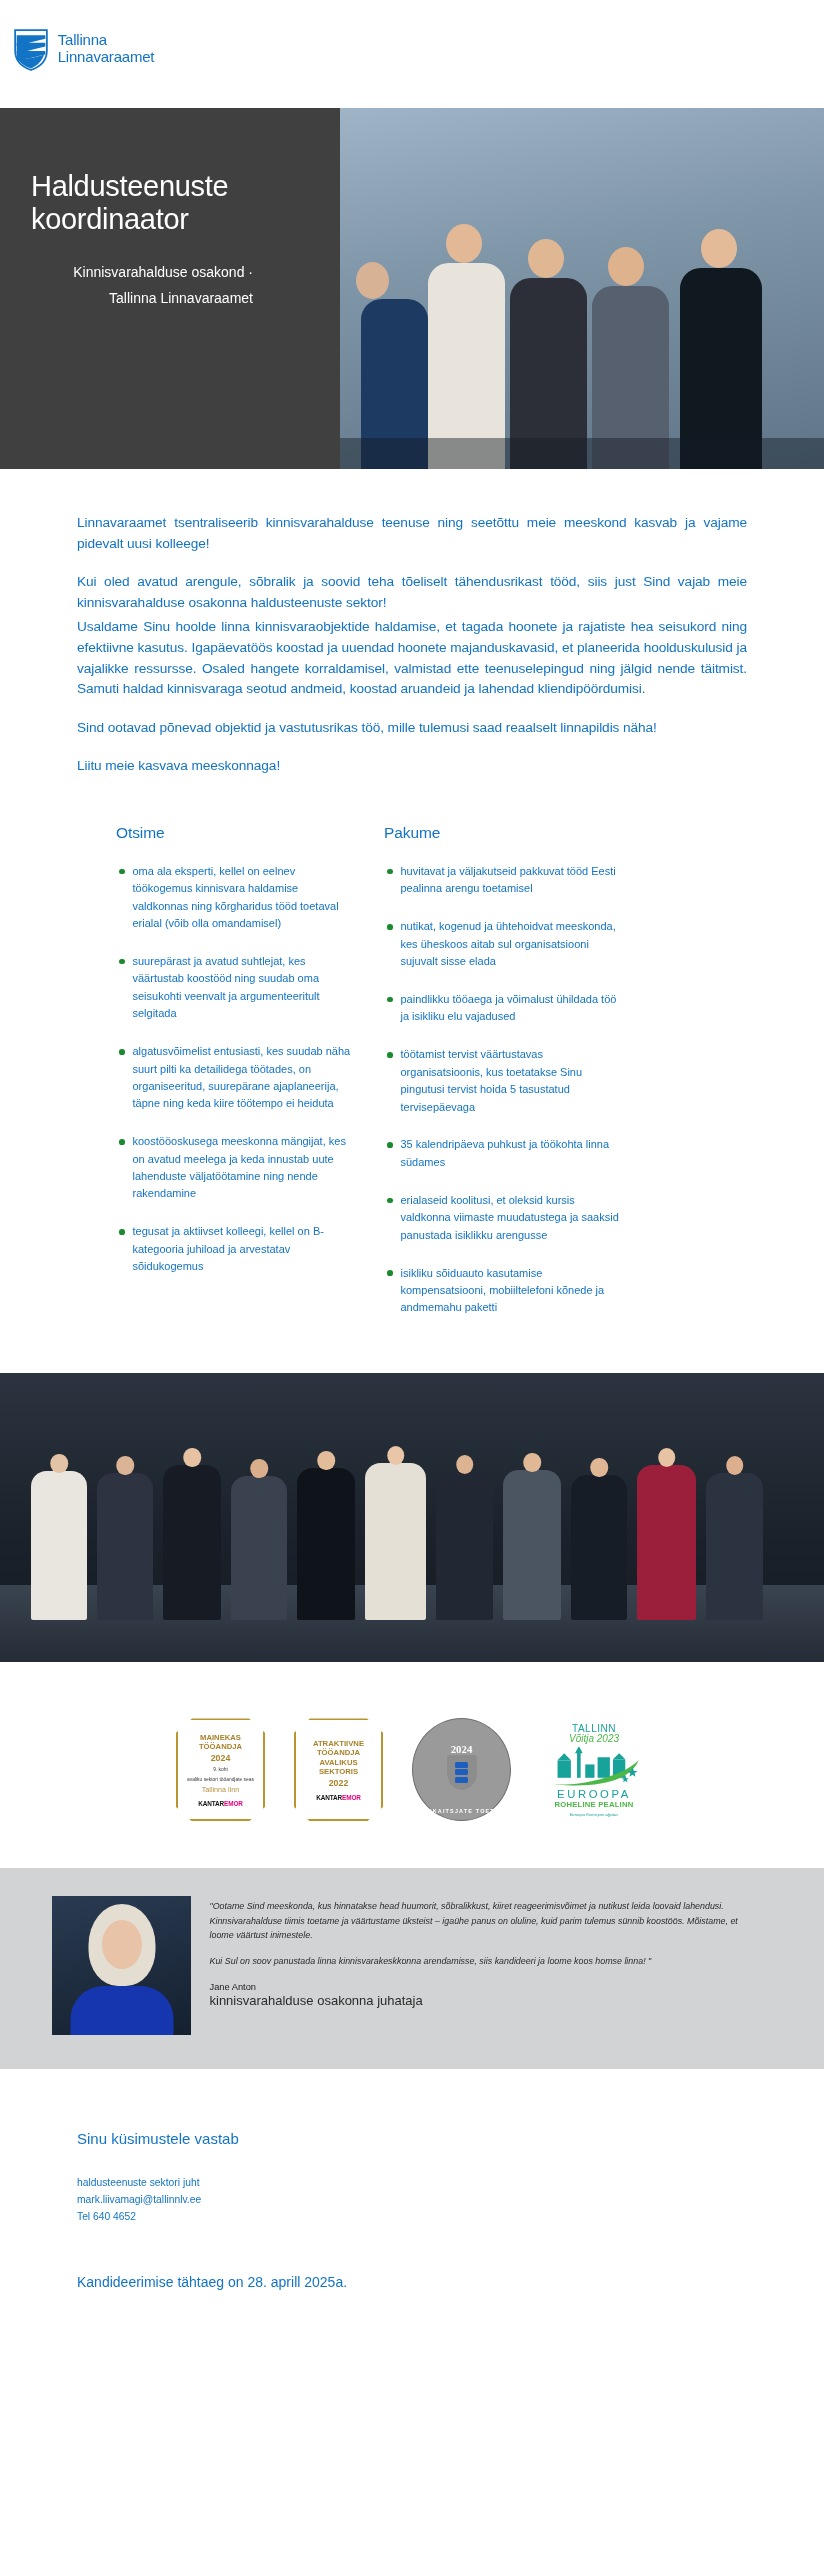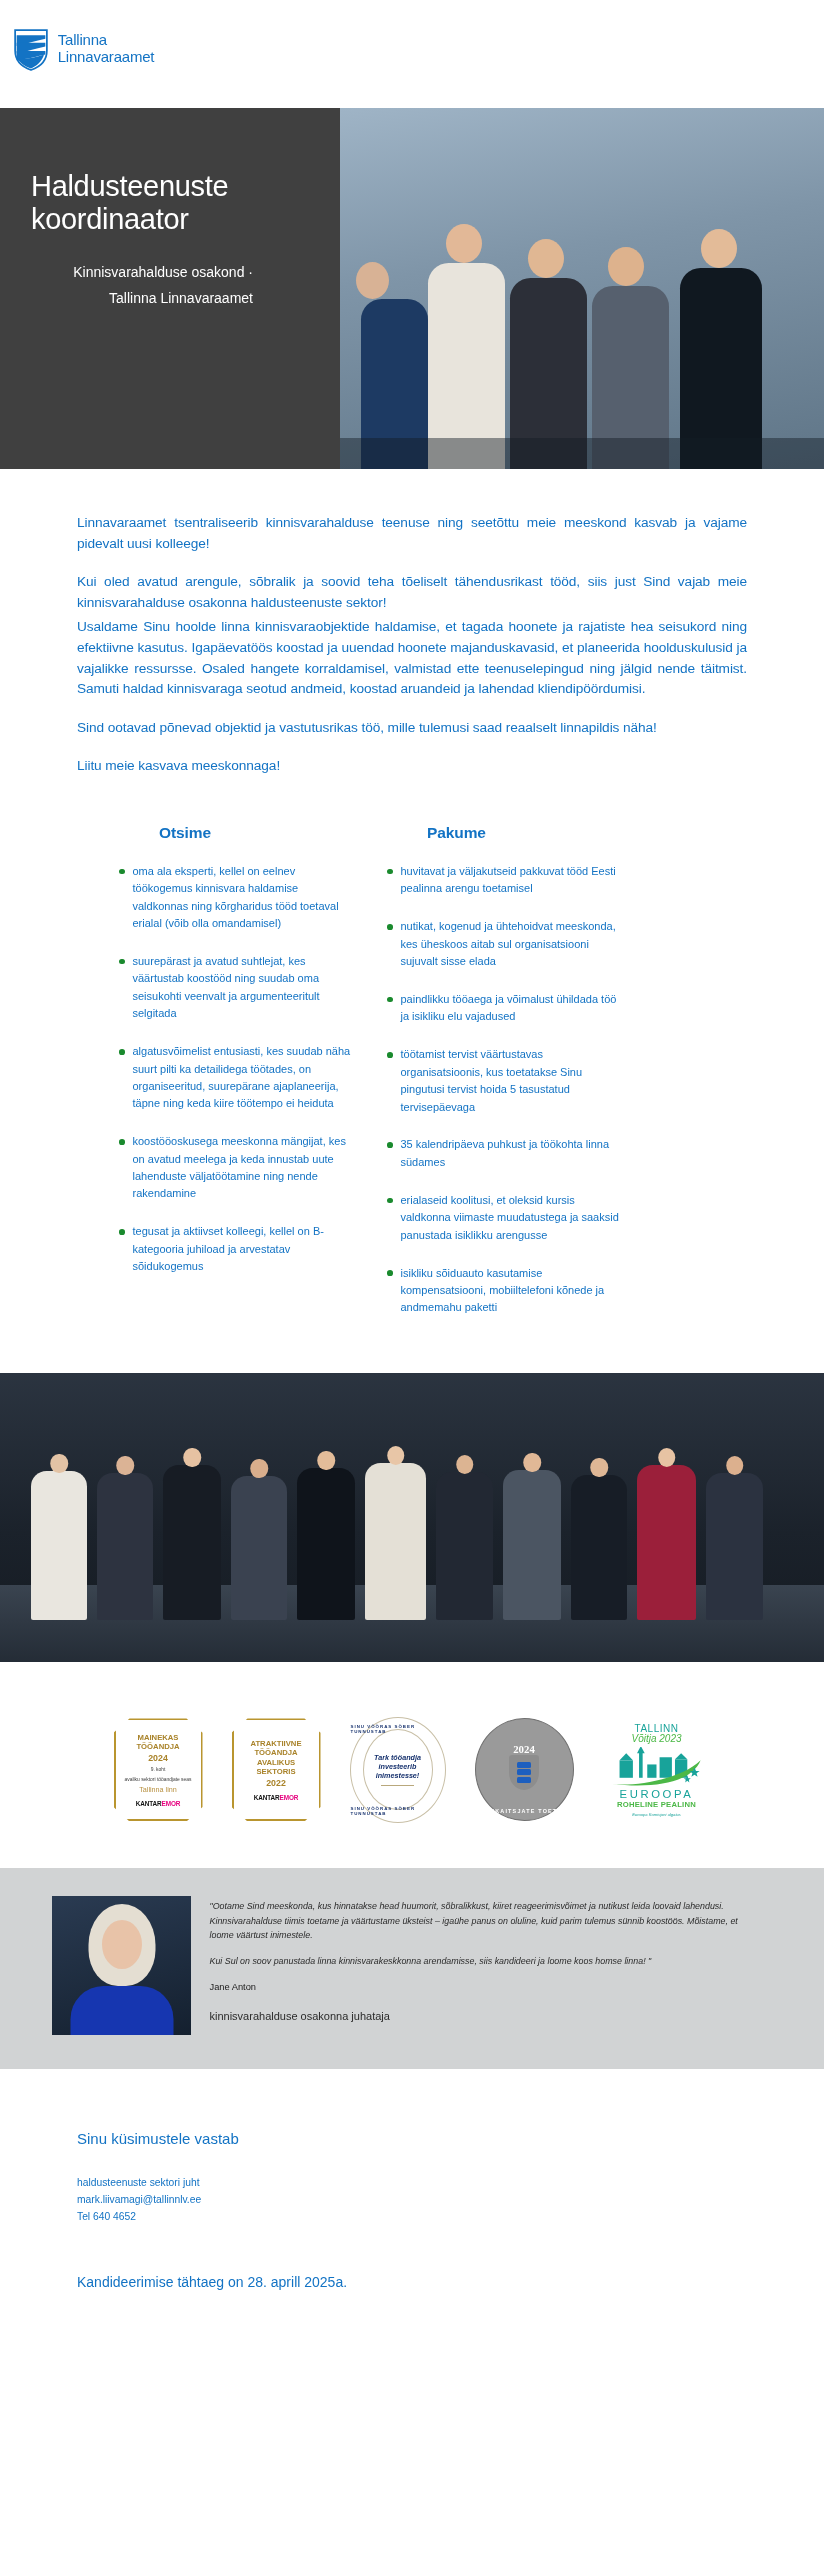--- a/index.html
+++ b/index.html
@@ -92,24 +92,23 @@
   
   .columns {
     display: flex;
     gap: 31px;
     padding: 30px 98px 0 116px;
   }
   .col { width: 237px; }
   .col-head {
     color: #1373c4;
     font-size: 15.5px;
-    font-weight: 700;
+    font-weight: 400;
     margin-bottom: 20.6px;
     letter-spacing: -0.1px;
-    margin-left: 43px;
   }
   ul.bullets { list-style: none; }
   ul.bullets li {
     position: relative;
     color: #1373c4;
     font-size: 11px;
     line-height: 1.58;
     margin-bottom: 20.6px;
     padding-left: 16.5px;
   }
@@ -236,21 +235,21 @@
   .q-text { padding: 3.1px 0 0 18.5px; flex:1; }
   .q-p {
     color: #2b2b2b;
     font-style: italic;
     font-size: 8.9px;
     line-height: 1.62;
     margin-bottom: 11.3px;
     max-width: 536px;
   }
   .q-name { color:#1b1b1b; font-size:9.3px; margin-top:13.4px; }
-  .q-role { color:#2b2b2b; font-size:11px; margin-top:18px; }
+  .q-role { color:#2b2b2b; font-size:13px; margin-top:1px; }
 
   
   .contact { padding: 61px 77px 0 77px; }
   .c-head { color:#1373c4; font-size:15px; font-weight:400; margin-bottom: 28px;}
   .c-line { color:#1373c4; font-size:10.3px; line-height:1.62; }
   .c-line.bold { font-weight:700; }
   .deadline { color:#1373c4; font-size:14px; margin-top: 49px; }
 </style>
 </head>
 <body>
@@ -378,30 +377,20 @@
   <div class="badge-shield">
     <div class="bs-t1">ATRAKTIIVNE</div>
     <div class="bs-t1">TÖÖANDJA</div>
     <div class="bs-t1">AVALIKUS SEKTORIS</div>
     <div class="bs-t2">2022</div>
     <div class="kantar">
       <span class="k">KANTAR</span><span class="e">EMOR</span>
     </div>
   </div>
 
-  <div class="badge-oval">
-    <div class="arc-txt arc-top">SINU VÕÕRAS SÕBER TUNNUSTAB</div>
-    <div class="inner">
-      <div class="oval-txt">Tark tööandja</div>
-      <div class="oval-txt">investeerib</div>
-      <div class="oval-txt">inimestesse!</div>
-      <div class="oval-rule"></div>
-    </div>
-    <div class="arc-txt arc-bot">SINU VÕÕRAS SÕBER TUNNUSTAB</div>
-  </div>
 
   <div class="badge-seal">
     <div class="seal-year">2024</div>
     <div class="seal-arms">
       <span class="lion"></span>
         <span class="lion"></span>
         <span class="lion"></span>
     </div>
     <div class="seal-bot">RIIGIKAITSJATE TOETAJA</div>
   </div>

